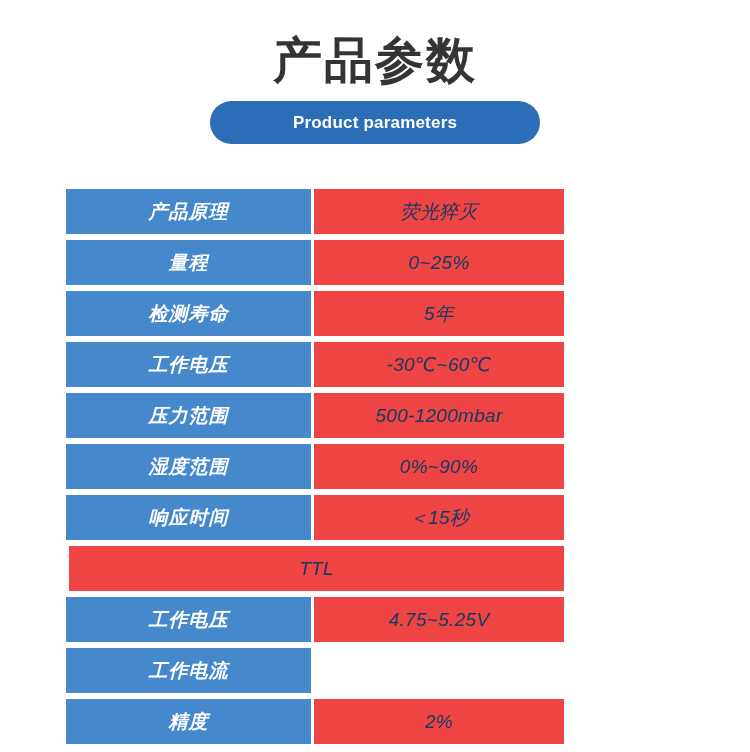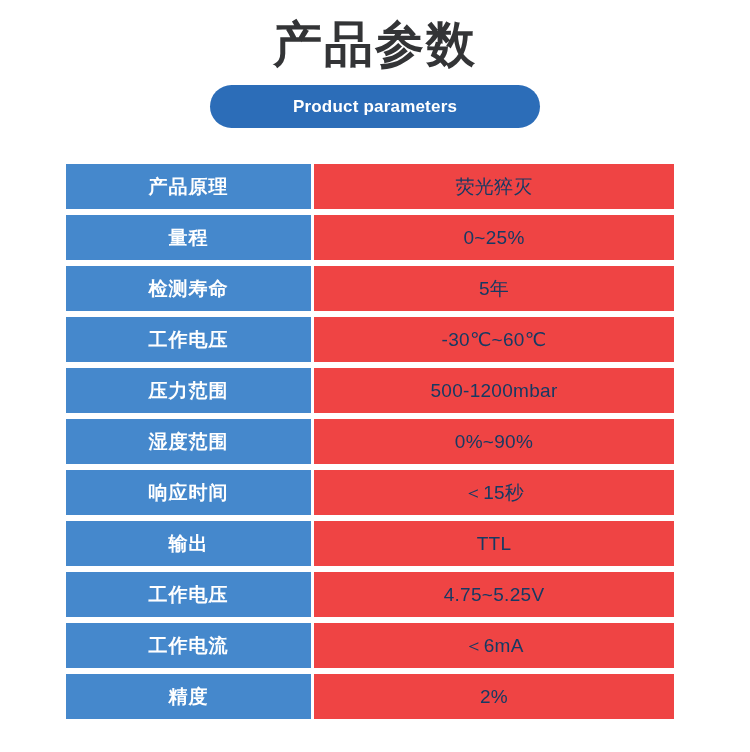--- a/index.html
+++ b/index.html
@@ -19,21 +19,21 @@
     position: relative;
     width: 750px;
     height: 752px;
     background: #ffffff;
   }
 
   
   .header {
     position: absolute;
     left: 0;
-    top: 0;
+    top: 16px;
     width: 750px;
     text-align: center;
   }
   .page-title {
     margin: 0;
     padding-top: 14px;
     font-size: 49px;
     line-height: 1.25;
     font-weight: 700;
     letter-spacing: 2px;
@@ -57,22 +57,23 @@
     font-size: 17px;
     font-weight: 700;
     letter-spacing: 0.2px;
     box-sizing: border-box;
   }
 
   
   .spec-table {
     position: absolute;
     left: 66px;
-    top: 164px;
-    width: 608px;
+    top: 189px;
+    width: 498px;
+    font-style: italic;
   }
   .spec-row {
     display: flex;
     height: 45px;
     margin-bottom: 6px;
   }
   .spec-row:last-child {
     margin-bottom: 0;
     border-radius: 12px;
   }
@@ -149,33 +150,31 @@
         <div class="spec-label">湿度范围</div>
         <div class="spec-gap"></div>
         <div class="spec-value">0%~90%</div>
       </div>
       <div class="spec-row">
         <div class="spec-label">响应时间</div>
         <div class="spec-gap"></div>
         <div class="spec-value">＜15秒</div>
       </div>
       <div class="spec-row">
-        <div class="spec-label">输出</div>
         <div class="spec-gap"></div>
         <div class="spec-value">TTL</div>
       </div>
       <div class="spec-row">
         <div class="spec-label">工作电压</div>
         <div class="spec-gap"></div>
         <div class="spec-value">4.75~5.25V</div>
       </div>
       <div class="spec-row">
         <div class="spec-label">工作电流</div>
         <div class="spec-gap"></div>
-        <div class="spec-value">＜6mA</div>
       </div>
       <div class="spec-row">
         <div class="spec-label">精度</div>
         <div class="spec-gap"></div>
         <div class="spec-value">2%</div>
       </div>
     </div>
 
 </div>
 

